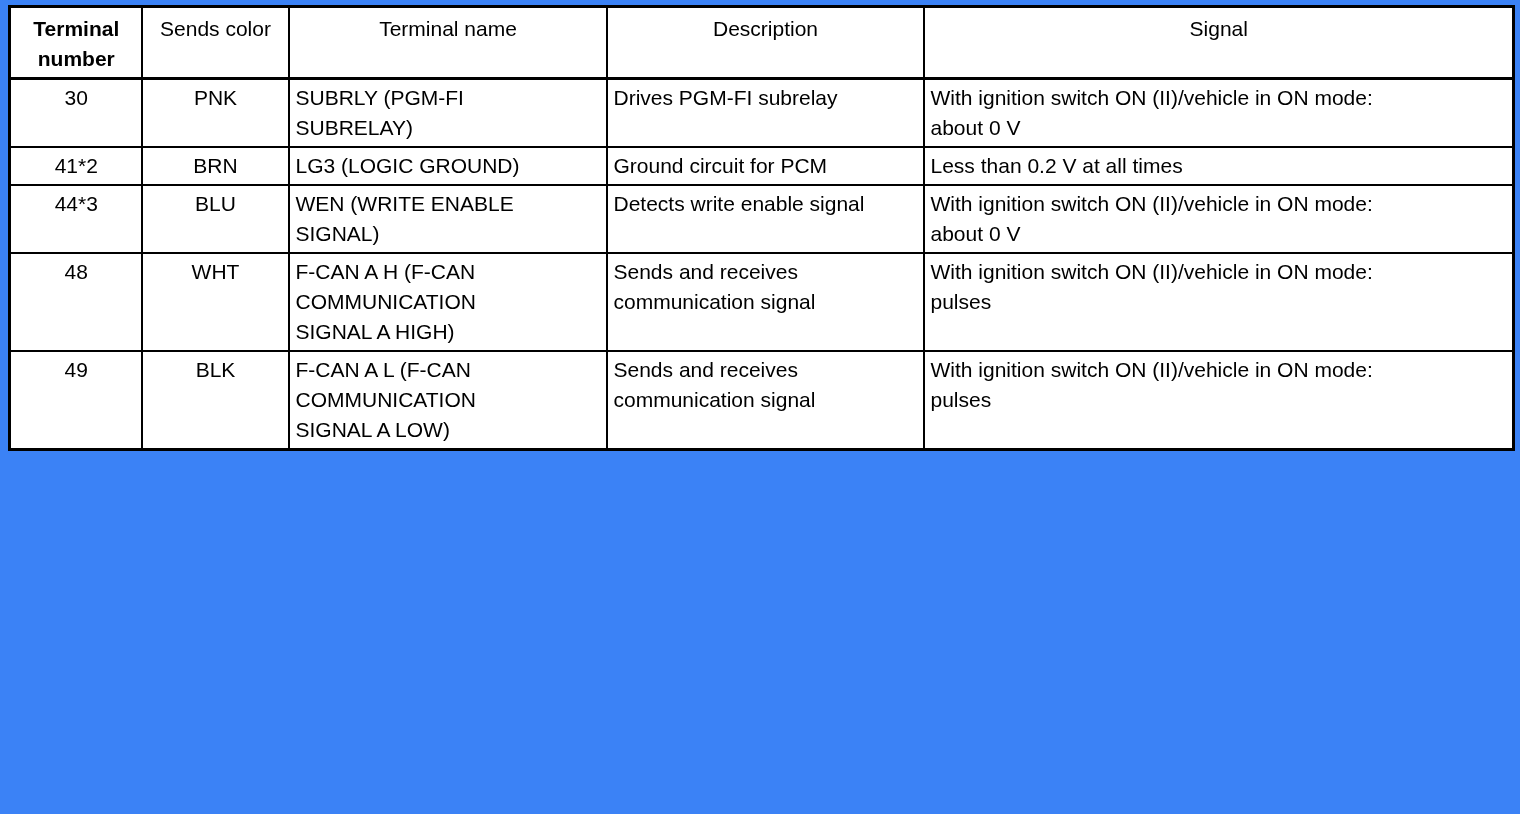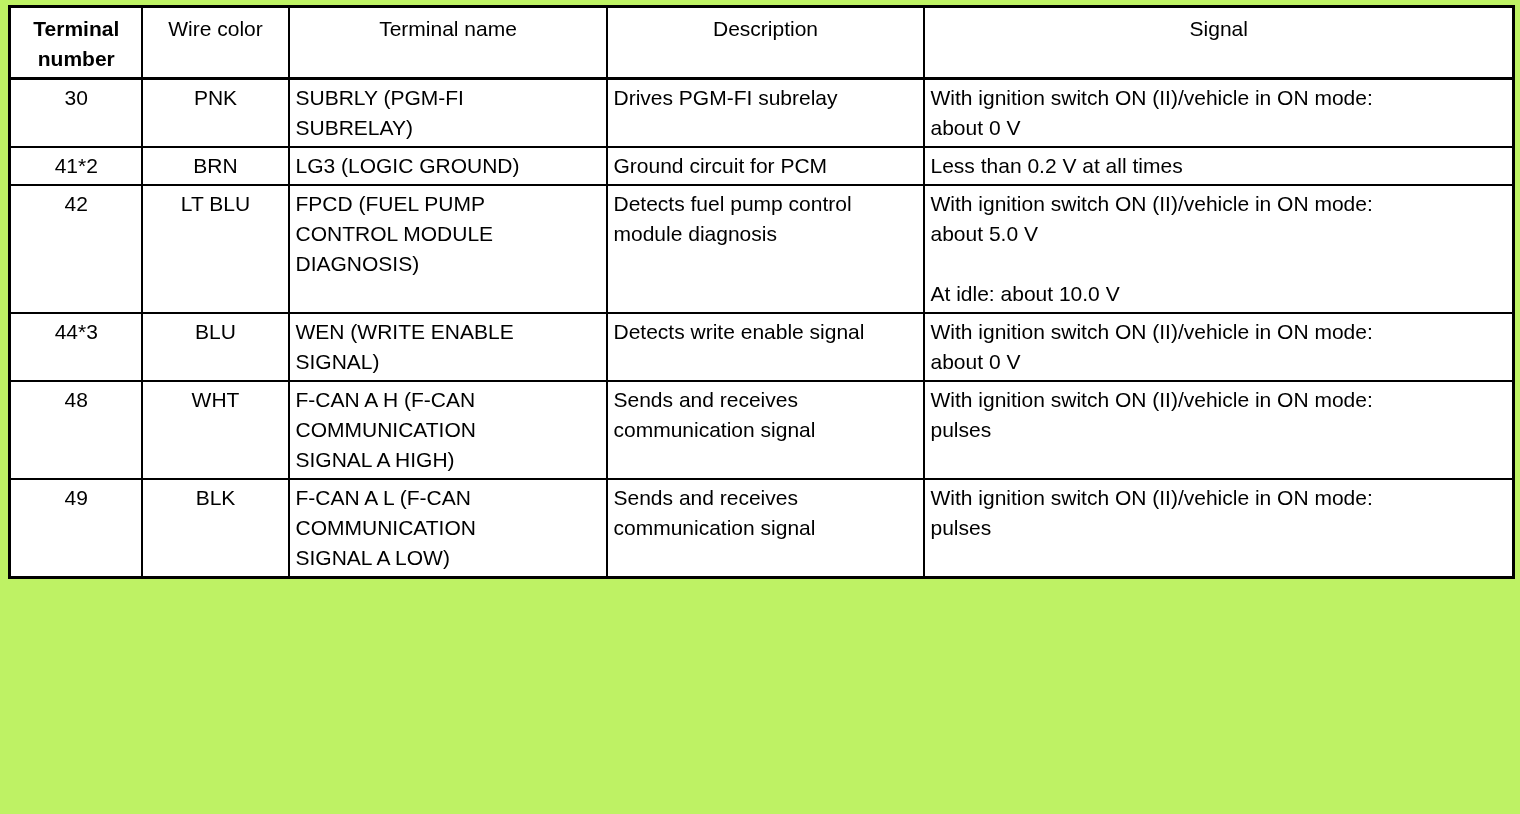--- a/index.html
+++ b/index.html
@@ -7,21 +7,21 @@
     padding: 0;
     background: #ffffff;
     font-family: "Liberation Sans", sans-serif;
     color: #000000;
   }
   .page {
     width: 1520px;
     height: 814px;
     box-sizing: border-box;
     padding: 5px 8px;
-    background: #bef264;
+    background: #3b82f6;
     overflow: hidden;
   }
   table.terminal-table {
     border-collapse: collapse;
     table-layout: fixed;
     width: 1504px;
     background: #ffffff;
   }
   table.terminal-table th,
   table.terminal-table td {
@@ -75,21 +75,21 @@
       <col class="c1">
         <col class="c2">
         <col class="c3">
         <col class="c4">
         <col class="c5">
     </colgroup>
     <thead>
       <tr>
         <th class="col-terminal-number">Terminal
 number</th>
-        <th>Wire color</th>
+        <th>Sends color</th>
         <th>Terminal name</th>
         <th>Description</th>
         <th>Signal</th>
       </tr>
     </thead>
     <tbody>
       <tr class="r0">
         <td class="cell-terminal-number">30</td>
         <td class="cell-wire-color">PNK</td>
         <td class="cell-terminal-name">SUBRLY (PGM-FI
@@ -97,33 +97,20 @@
         <td class="cell-description">Drives PGM-FI subrelay</td>
         <td class="cell-signal">With ignition switch ON (II)/vehicle in ON mode:
 about 0 V</td>
       </tr>
       <tr class="r1">
         <td class="cell-terminal-number">41*2</td>
         <td class="cell-wire-color">BRN</td>
         <td class="cell-terminal-name">LG3 (LOGIC GROUND)</td>
         <td class="cell-description">Ground circuit for PCM</td>
         <td class="cell-signal">Less than 0.2 V at all times</td>
-      </tr>
-      <tr class="r2">
-        <td class="cell-terminal-number">42</td>
-        <td class="cell-wire-color">LT BLU</td>
-        <td class="cell-terminal-name">FPCD (FUEL PUMP
-CONTROL MODULE
-DIAGNOSIS)</td>
-        <td class="cell-description">Detects fuel pump control
-module diagnosis</td>
-        <td class="cell-signal">With ignition switch ON (II)/vehicle in ON mode:
-about 5.0 V
-
-At idle: about 10.0 V</td>
       </tr>
       <tr class="r4">
         <td class="cell-terminal-number">44*3</td>
         <td class="cell-wire-color">BLU</td>
         <td class="cell-terminal-name">WEN (WRITE ENABLE
 SIGNAL)</td>
         <td class="cell-description">Detects write enable signal</td>
         <td class="cell-signal">With ignition switch ON (II)/vehicle in ON mode:
 about 0 V</td>
       </tr>

